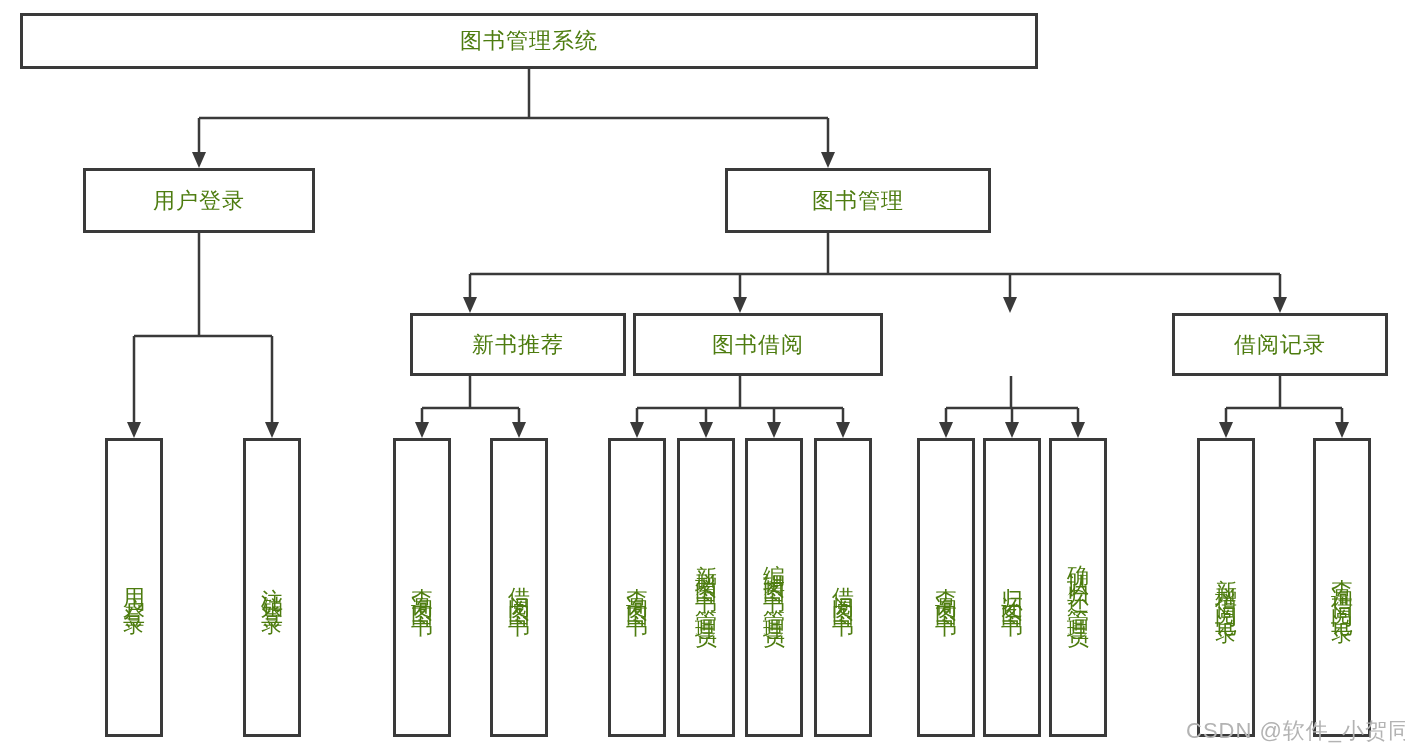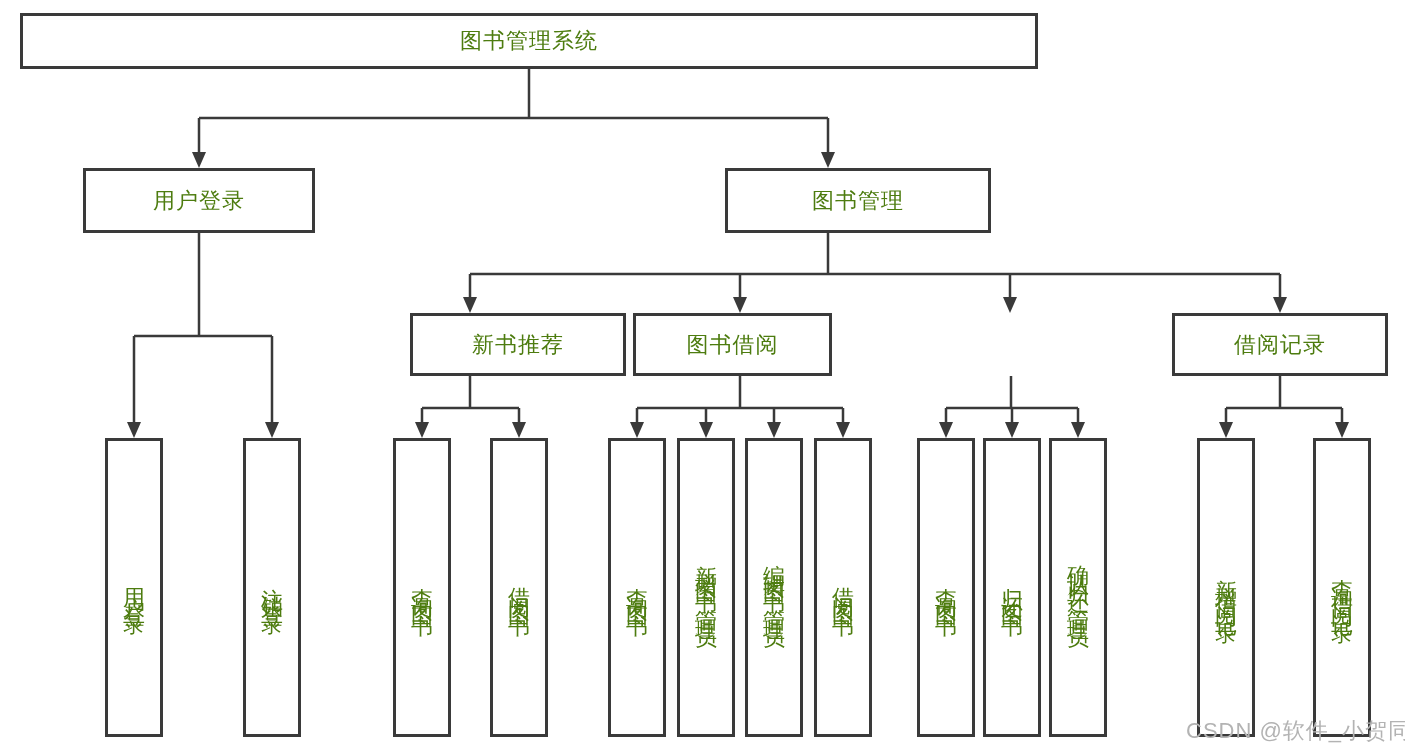--- a/index.html
+++ b/index.html
@@ -61,21 +61,21 @@
   <div class="box lvl1" style="left:83px;width:232px;">
     <span>用户登录</span>
   </div>
   <div class="box lvl1" style="left:713px;width:266px;margin-left:12px;">
     <span>图书管理</span>
   </div>
 
   <div class="box lvl2" style="left:362px;width:216px;margin-left:48px;">
     <span>新书推荐</span>
   </div>
-  <div class="box lvl2" style="left:633px;width:199px;">
+  <div class="box lvl2" style="left:633px;width:250px;">
     <span>图书借阅</span>
   </div>
   <div class="box lvl2" style="left:1172px;width:216px;">
     <span>借阅记录</span>
   </div>
 
   <div class="box leaf" style="left:105px;">
     <span>用户登录</span>
   </div>
   <div class="box leaf" style="left:243px;">

